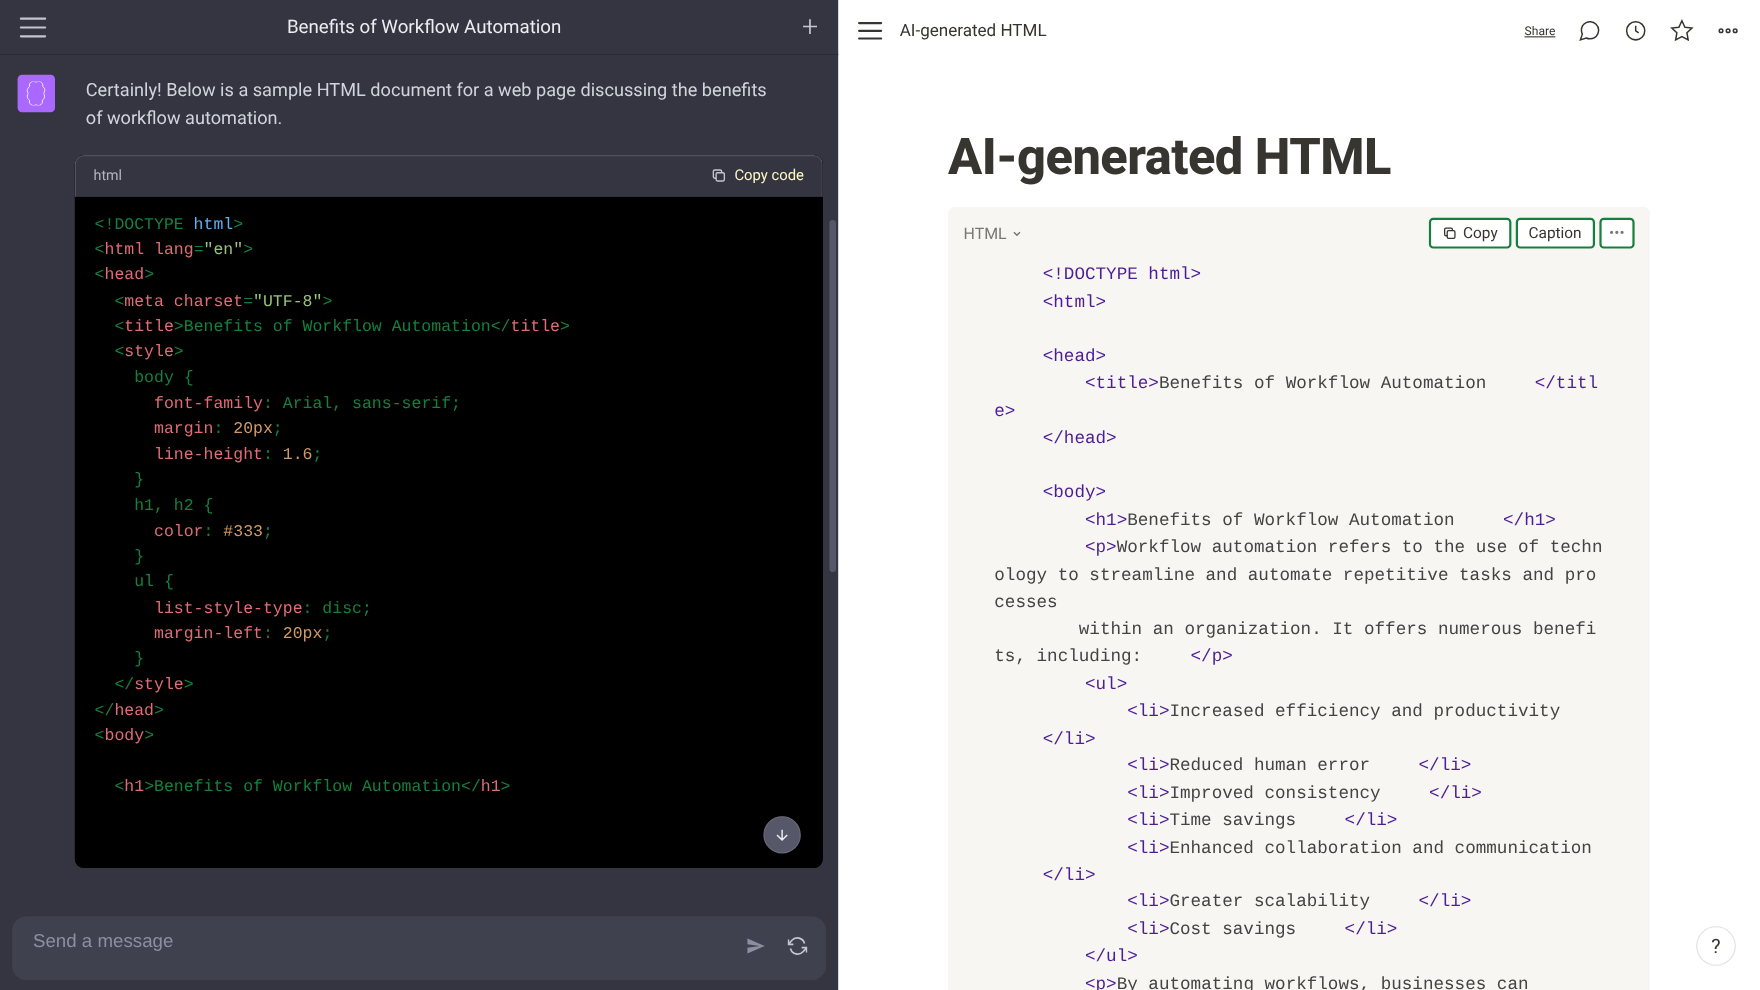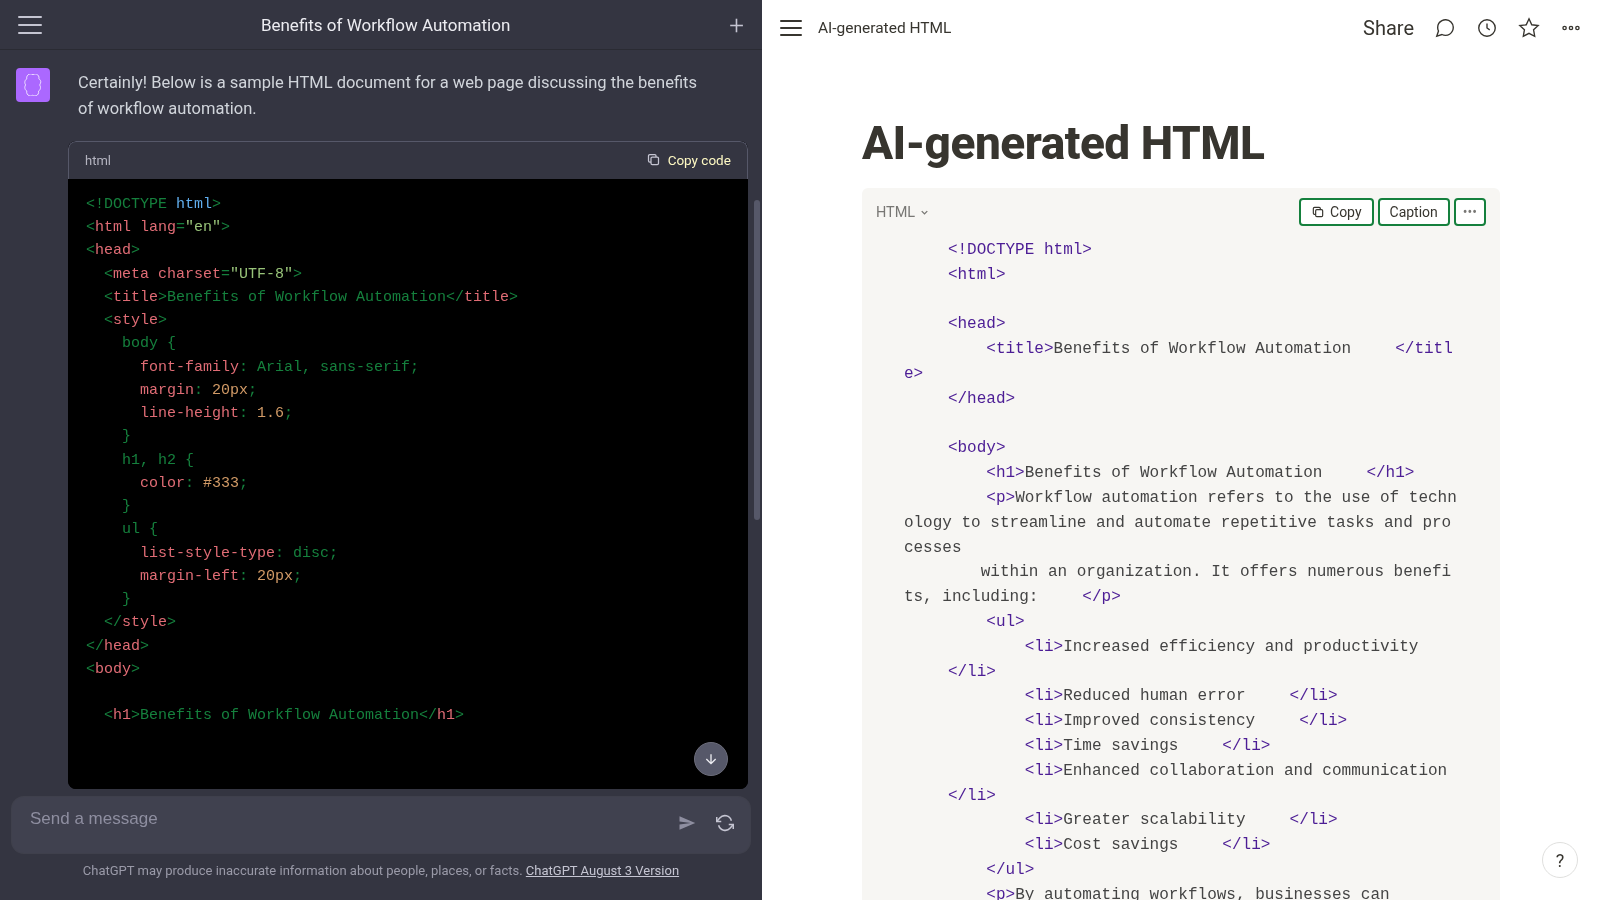--- a/index.html
+++ b/index.html
@@ -52,21 +52,21 @@
 .regen-btn svg { width: 18px; height: 18px; stroke: #c5c5d2; fill: none; }
 .disclaimer { text-align: center; color: #9a9aa8; font-size: 13px; padding: 10px 0 12px 0; }
 .disclaimer a { color: #c5c5d2; text-decoration: underline; }
 
 
 .notion-header { height: 56px; display: flex; align-items: center; padding: 0 18px; gap: 16px; }
 .notion-menu { width: 22px; height: 16px; display: flex; flex-direction: column; justify-content: space-between; cursor: pointer; }
 .notion-menu span { height: 2px; background: #37352f; border-radius: 1px; }
 .breadcrumb { color: #37352f; font-size: 15.5px; flex: 1; }
 .header-actions { display: flex; align-items: center; gap: 20px; color: #37352f; }
-.header-actions .share { font-size: 20px; cursor: pointer; }
+.header-actions .share { font-size: 11px; cursor: pointer; text-decoration: underline; }
 .header-actions svg { width: 22px; height: 22px; stroke: #37352f; fill: none; stroke-width: 1.5; cursor: pointer; }
 
 .notion-body { flex: 1; padding: 60px 100px 0 100px; overflow: hidden; position: relative; }
 .page-title { font-size: 46px; font-weight: 800; color: #37352f; letter-spacing: -0.5px; margin-bottom: 18px; }
 
 .notion-code { background: #f7f6f3; border-radius: 6px; position: relative; padding: 0; }
 .notion-code-bar { display: flex; align-items: center; justify-content: space-between; padding: 10px 14px 6px 14px; }
 .code-type { color: #787774; font-size: 14.5px; display: flex; align-items: center; gap: 4px; }
 .code-type svg { width: 11px; height: 11px; }
 .code-actions { display: flex; align-items: center; gap: 4px; }
@@ -156,23 +156,20 @@
             <path d="M2 21l21-9L2 3v7l15 2-15 2z"></path>
           </svg>
       </span>
       <span class="regen-btn">
         <svg viewBox="0 0 24 24" stroke-width="2">
             <path d="M1 4v6h6M23 20v-6h-6"></path>
             <path d="M20.5 9A9 9 0 0 0 5 5.3L1 10m22 4l-4 4.7A9 9 0 0 1 3.5 15"></path>
           </svg>
       </span>
     </div>
-    <div class="disclaimer">
-      <span>ChatGPT may produce inaccurate information about people, places, or facts. </span><a href="#">ChatGPT August 3 Version</a>
-    </div>
   </div>
 </div>
 
 <div class="right-pane">
   <div class="notion-header">
     <div class="notion-menu">
         <span></span>
         <span></span>
         <span></span>
       </div>

